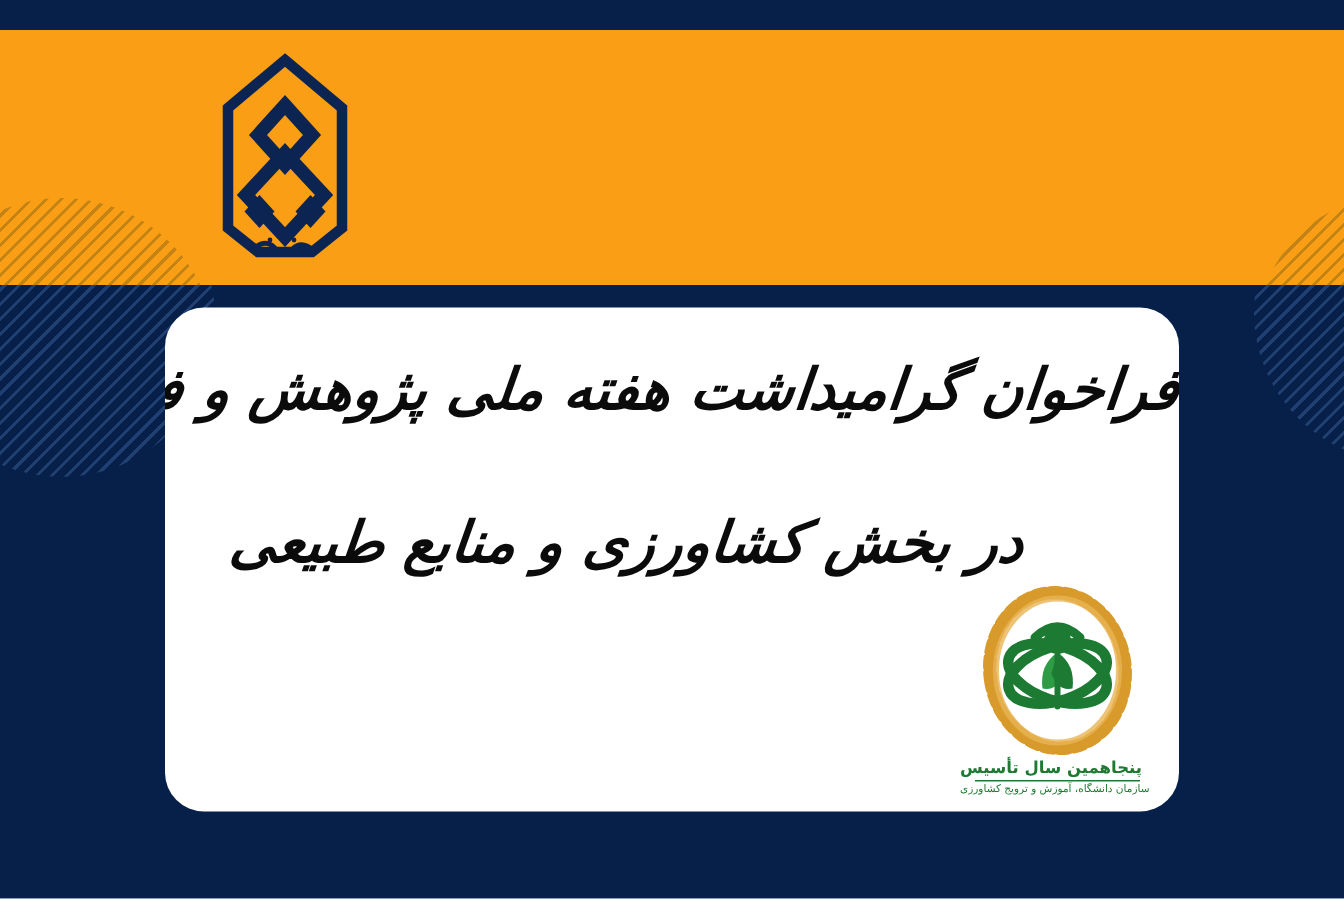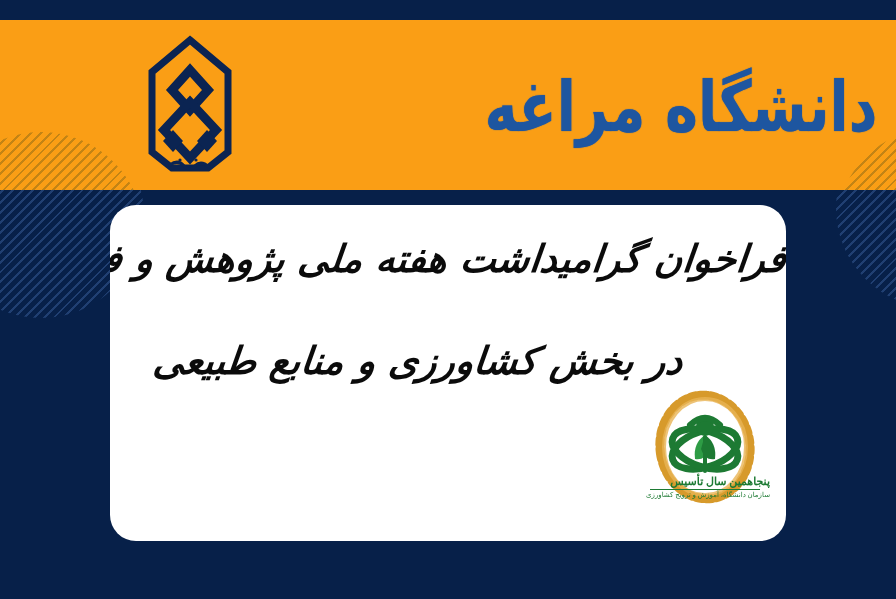--- a/index.html
+++ b/index.html
@@ -161,26 +161,25 @@
     left: 640px;
     top: 385px;
     width: 130px;
     height: 140px;
     z-index: 5;
   }
   .areeo svg { display: block; width: 100%; height: 100%; }
   .areeo-caption {
     position: absolute;
     left: 640px;
-    top: 475px;
+    top: 506px;
     width: 130px;
-    text-align: right;
+    text-align: left;
     z-index: 6;
     direction: rtl;
-    font-family: Liberation Serif, serif;
   }
   .areeo-caption .anniv {
     font-size: 11px;
     font-weight: bold;
     color: #1d7a33;
     line-height: 1.1;
     white-space: nowrap;
     letter-spacing: -0.5px;
   }
   .areeo-caption .rule {
@@ -221,23 +220,20 @@
 
       <path d="M33 96 L43 107 L33 118 L23 107 Z" fill="#0B2452"></path>
       <path d="M67 96 L77 107 L67 118 L57 107 Z" fill="#0B2452"></path>
 
       <path d="M30 131 q8 -6 14 1 q5 6 11 0 q6 -6 14 1" fill="none" stroke="#0B2452" stroke-width="3.2" stroke-linecap="round"></path>
       <circle cx="40" cy="126" r="1.6" fill="#0B2452"></circle>
       <circle cx="56" cy="126" r="1.6" fill="#0B2452"></circle>
     </svg>
   </div>
 
-  <div class="wordmark">
-    <span class="wordmark-text">دانشگاه مراغه</span>
-  </div>
 
   <div class="card">
     <div class="headline">
       <div class="headline-line l1">فراخوان گرامیداشت هفته ملی پژوهش و فناوری</div>
       <div class="headline-line l2">در بخش کشاورزی و منابع طبیعی</div>
     </div>
   </div>
 
   <div class="areeo">
     <svg viewBox="0 0 130 140" xmlns="http://www.w3.org/2000/svg">

